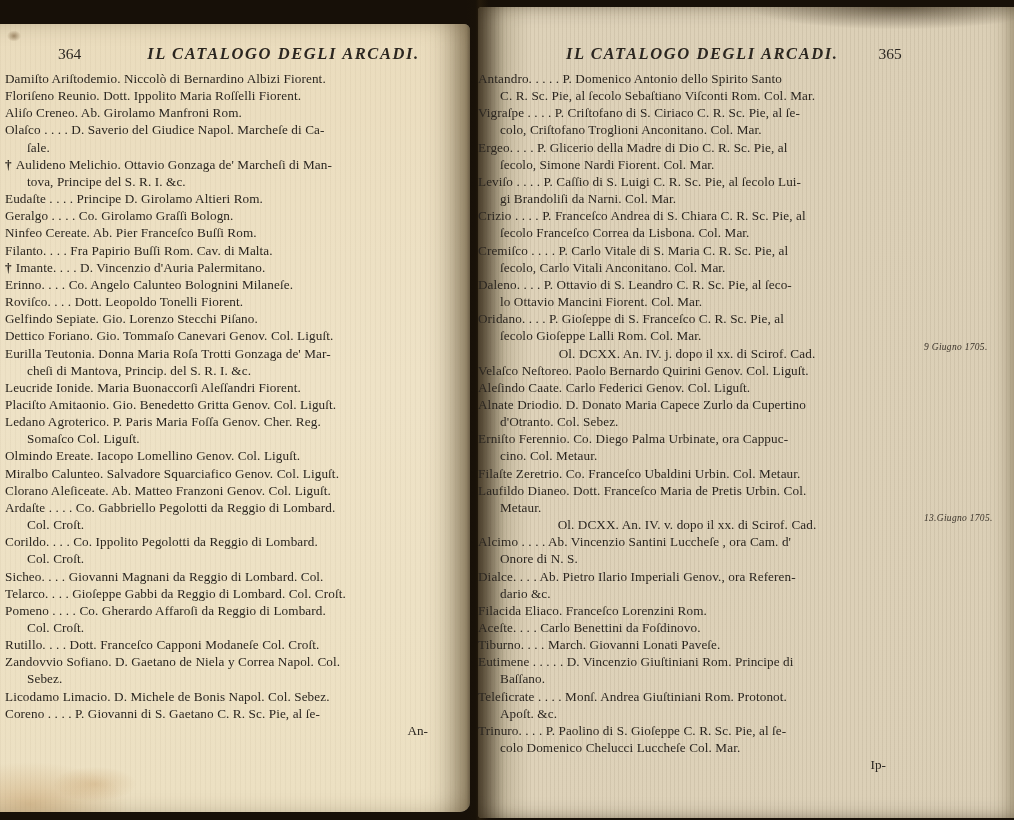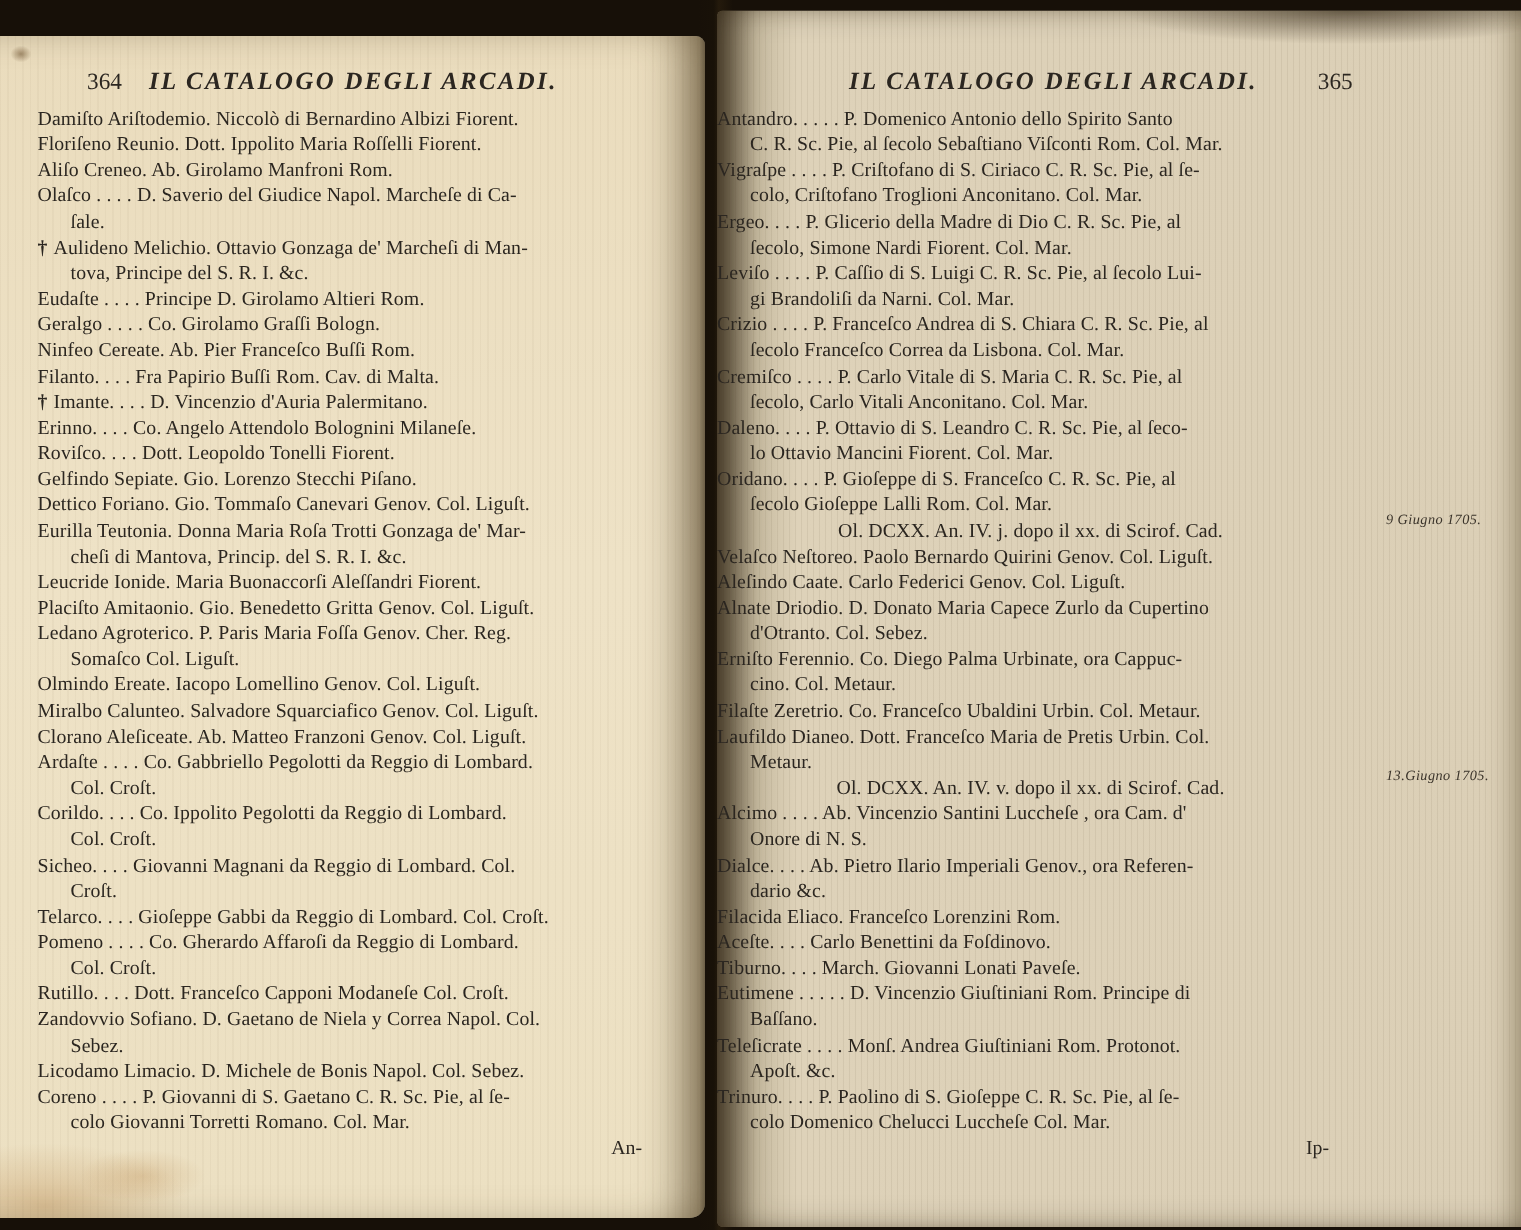--- a/index.html
+++ b/index.html
@@ -45,25 +45,25 @@
     position:absolute; left:466px; top:0; width:22px; height:820px;
     background:linear-gradient(90deg, rgba(25,18,8,0) 0%, rgba(25,18,8,0.65) 45%, #241a0c 60%, rgba(25,18,8,0.35) 100%);
     pointer-events:none;
   }
   .header{
     display:flex; align-items:baseline;
     font-style:italic; font-weight:bold;
     font-size:16.5px; letter-spacing:1.6px;
     white-space:nowrap;
   }
-  .page.left .header{ padding:20px 0 6px 58px; gap:18px;text-align:right;}
+  .page.left .header{ padding:20px 0 6px 58px; gap:66px;text-align:right;}
   .page.right .header{ padding:37px 0 6px 88px; gap:40px;}
   .pgnum{ font-style:normal; font-weight:normal; font-size:15.5px; letter-spacing:0;}
   .text{ position:relative; }
-  .page.left  .text{ padding-left:5px;  width:462px;margin-left:20px;}
+  .page.left  .text{ padding-left:5px;  width:462px;}
   .page.right .text{ width:478px;}
   .line{
     position:relative;
     font-size:13.2px;
     line-height:17.15px;
     white-space:nowrap;
     letter-spacing:0.1px;
   }
   .line.cont{ padding-left:22px; }
   .line.center{ text-align:center; padding-right:60px; }
@@ -96,48 +96,46 @@
         <div class="line"><span>Aliſo Creneo. Ab. Girolamo Manfroni Rom.</span></div>
         <div class="line"><span>Olaſco . . . . D. Saverio del Giudice Napol. Marcheſe di Ca-</span></div>
         <div class="line cont"><span>ſale.</span></div>
         <div class="line"><span class="cross">†</span><span>Aulideno Melichio. Ottavio Gonzaga de' Marcheſi di Man-</span></div>
         <div class="line cont"><span>tova, Principe del S. R. I. &amp;c.</span></div>
         <div class="line"><span>Eudaſte . . . . Principe D. Girolamo Altieri Rom.</span></div>
         <div class="line"><span>Geralgo . . . . Co. Girolamo Graſſi Bologn.</span></div>
         <div class="line"><span>Ninfeo Cereate. Ab. Pier Franceſco Buſſi Rom.</span></div>
         <div class="line"><span>Filanto. . . . Fra Papirio Buſſi Rom. Cav. di Malta.</span></div>
         <div class="line"><span class="cross">†</span><span>Imante. . . . D. Vincenzio d'Auria Palermitano.</span></div>
-        <div class="line"><span>Erinno. . . . Co. Angelo Attendolo Bolognini Milaneſe.</span></div>
+        <div class="line"><span>Erinno. . . . Co. Angelo Calunteo Bolognini Milaneſe.</span></div>
         <div class="line"><span>Roviſco. . . . Dott. Leopoldo Tonelli Fiorent.</span></div>
         <div class="line"><span>Gelfindo Sepiate. Gio. Lorenzo Stecchi Piſano.</span></div>
         <div class="line"><span>Dettico Foriano. Gio. Tommaſo Canevari Genov. </span><span class="it">Col. Liguſt.</span></div>
         <div class="line"><span>Eurilla Teutonia. Donna Maria Roſa Trotti Gonzaga de' Mar-</span></div>
         <div class="line cont"><span>cheſi di Mantova, Princip. del S. R. I. &amp;c.</span></div>
         <div class="line"><span>Leucride Ionide. Maria Buonaccorſi Aleſſandri Fiorent.</span></div>
         <div class="line"><span>Placiſto Amitaonio. Gio. Benedetto Gritta Genov. </span><span class="it">Col. Liguſt.</span></div>
         <div class="line"><span>Ledano Agroterico. P. Paris Maria Foſſa Genov. Cher. Reg.</span></div>
         <div class="line cont"><span>Somaſco </span><span class="it">Col. Liguſt.</span></div>
         <div class="line"><span>Olmindo Ereate. Iacopo Lomellino Genov. </span><span class="it">Col. Liguſt.</span></div>
         <div class="line"><span>Miralbo Calunteo. Salvadore Squarciafico Genov. </span><span class="it">Col. Liguſt.</span></div>
         <div class="line"><span>Clorano Aleſiceate. Ab. Matteo Franzoni Genov. </span><span class="it">Col. Liguſt.</span></div>
         <div class="line"><span>Ardaſte . . . . Co. Gabbriello Pegolotti da Reggio di Lombard.</span></div>
         <div class="line cont"><span class="it">Col. Croſt.</span></div>
         <div class="line"><span>Corildo. . . . Co. Ippolito Pegolotti da Reggio di Lombard.</span></div>
         <div class="line cont"><span class="it">Col. Croſt.</span></div>
         <div class="line"><span>Sicheo. . . . Giovanni Magnani da Reggio di Lombard. </span><span class="it">Col.</span></div>
-        <div class="line cont"><span class="it">Croſt.</span></div>
         <div class="line"><span>Telarco. . . . Gioſeppe Gabbi da Reggio di Lombard. </span><span class="it">Col. Croſt.</span></div>
         <div class="line"><span>Pomeno . . . . Co. Gherardo Affaroſi da Reggio di Lombard.</span></div>
         <div class="line cont"><span class="it">Col. Croſt.</span></div>
         <div class="line"><span>Rutillo. . . . Dott. Franceſco Capponi Modaneſe </span><span class="it">Col. Croſt.</span></div>
         <div class="line"><span>Zandovvio Sofiano. D. Gaetano de Niela y Correa Napol. </span><span class="it">Col.</span></div>
         <div class="line cont"><span class="it">Sebez.</span></div>
         <div class="line"><span>Licodamo Limacio. D. Michele de Bonis Napol. </span><span class="it">Col. Sebez.</span></div>
         <div class="line"><span>Coreno . . . . P. Giovanni di S. Gaetano C. R. Sc. Pie, al ſe-</span></div>
-        <div class="line cont"><span>colo Giovanni Torretti Romano. </span><span class="it">Col. Mar.</span></div>
       </div>
     <div class="catchword">An-</div>
   </div>
 
   <div class="gutter"></div>
 
   <div class="page right">
     <div class="header">
       <span class="title">IL CATALOGO DEGLI ARCADI.</span>
       <span class="pgnum">365</span>

